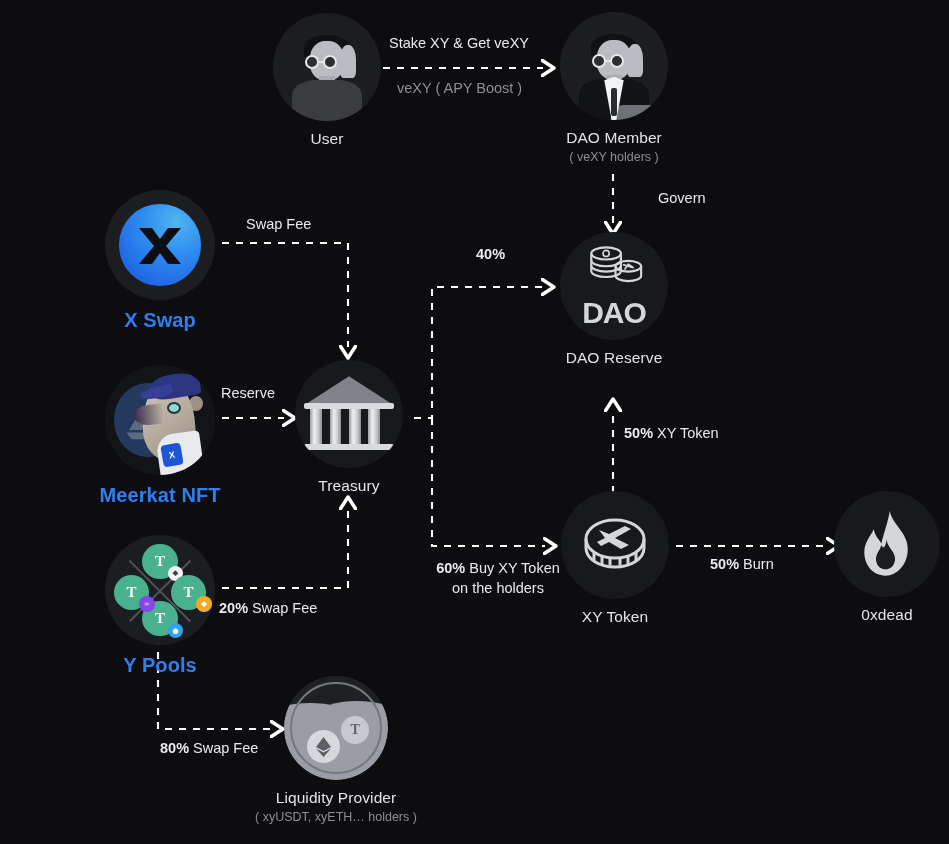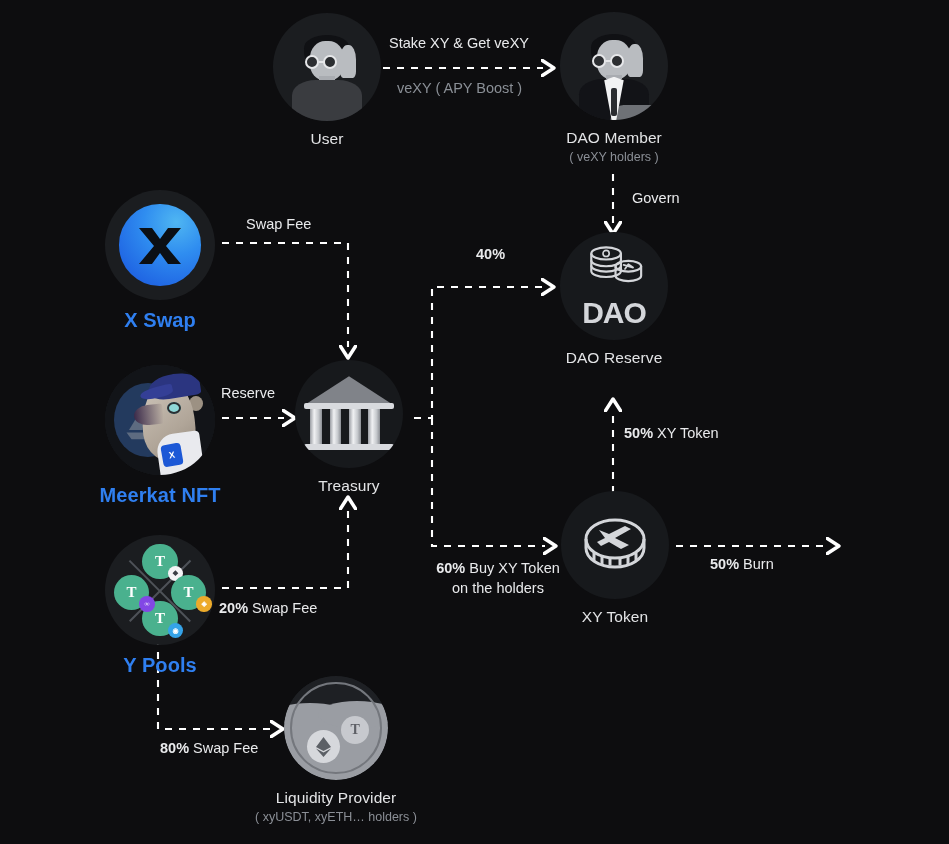--- a/index.html
+++ b/index.html
@@ -278,20 +278,31 @@
           <ellipse cx="36" cy="27" rx="29" ry="19"></ellipse>
           <path d="M7,27 L7,36 A29,19 0 0 0 65,36 L65,27"></path>
           <path d="M15,41 L15,49 M23,44 L23,52 M31,45.5 L31,53.5 M41,45.5 L41,53.5 M49,44 L49,52 M57,41 L57,49"></path>
         </g>
         <path d="M20,18 L30,22 L46,14 L52,17 L36,26 L50,33 L42,37 L30,30 L22,34 L18,30 L26,26 Z" fill="#d4d6da"></path>
       </svg>
     </div>
     <div class="nlabel">XY Token</div>
   </div>
 
+  <div class="node" style="left:833px; top:491px; width:108px;">
+    <div class="disc plain" style="width:106px;height:106px;">
+      <svg class="flame" viewBox="0 0 50 62">
+        <path d="M28,0 C31,14 45,20 45,36 C45,50 35,61 24,61 C12,61 4,51 4,39
+                 C4,29 10,24 13,17 C14,25 19,27 20,31 C22,22 26,12 28,0 Z" fill="#d4d6da"></path>
+        <path d="M25,27 C26,35 33,38 33,45 C33,51 29,55 24,55 C19,55 15,51 15,45
+                 C15,40 19,37 20,32 C22,36 24,35 25,27 Z" fill="#1b1d20"></path>
+      </svg>
+    </div>
+    <div class="nlabel">0xdead</div>
+  </div>
 
   <div class="node" style="left:283px; top:676px; width:106px;">
     <div class="disc" style="width:104px;height:104px;">
       <div class="lp">
         <div class="liquid"></div>
         <div class="wave"></div>
         <div class="wave2"></div>
         <div class="ring"></div>
         <div class="coin" style="left:22%;top:52%;width:32%;height:32%;">
           <svg width="15" height="20" viewBox="0 0 15 20">
@@ -305,21 +316,21 @@
     <div class="nsub">( xyUSDT, xyETH… holders )</div>
   </div>
 
   <div class="edgelbl" style="left:389px; top:35px;">
     <span>Stake XY &amp; Get veXY</span>
   </div>
   <div class="edgelbl dim" style="left:397px; top:80px;">
     <span>veXY ( APY Boost )</span>
   </div>
 
-  <div class="edgelbl" style="left:632px; top:190px;">
+  <div class="edgelbl" style="left:658px; top:190px;">
     <span>Govern</span>
   </div>
 
   <div class="edgelbl" style="left:246px; top:216px;">
     <span>Swap Fee</span>
   </div>
 
   <div class="edgelbl" style="left:221px; top:385px;">
     <span>Reserve</span>
   </div>

